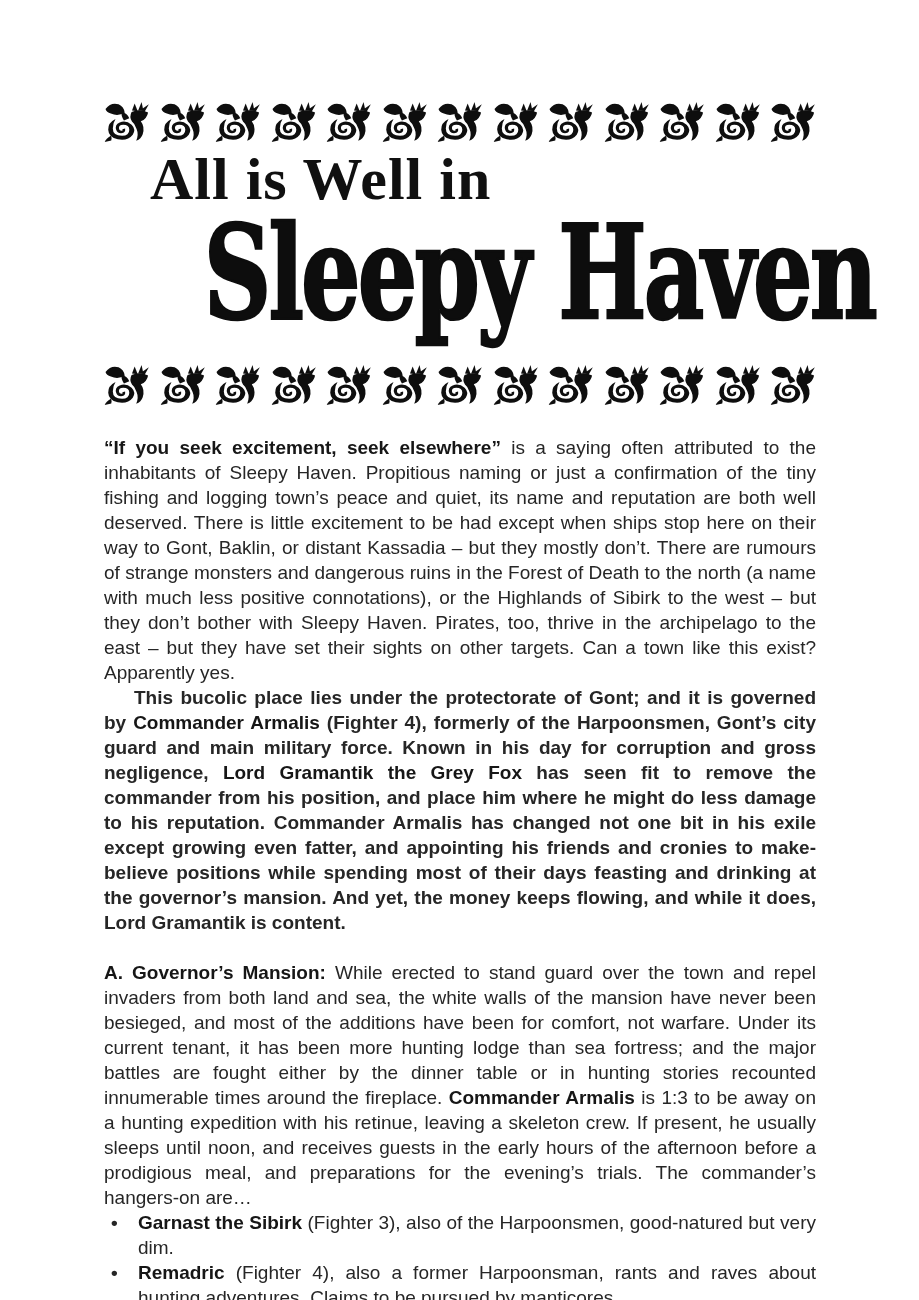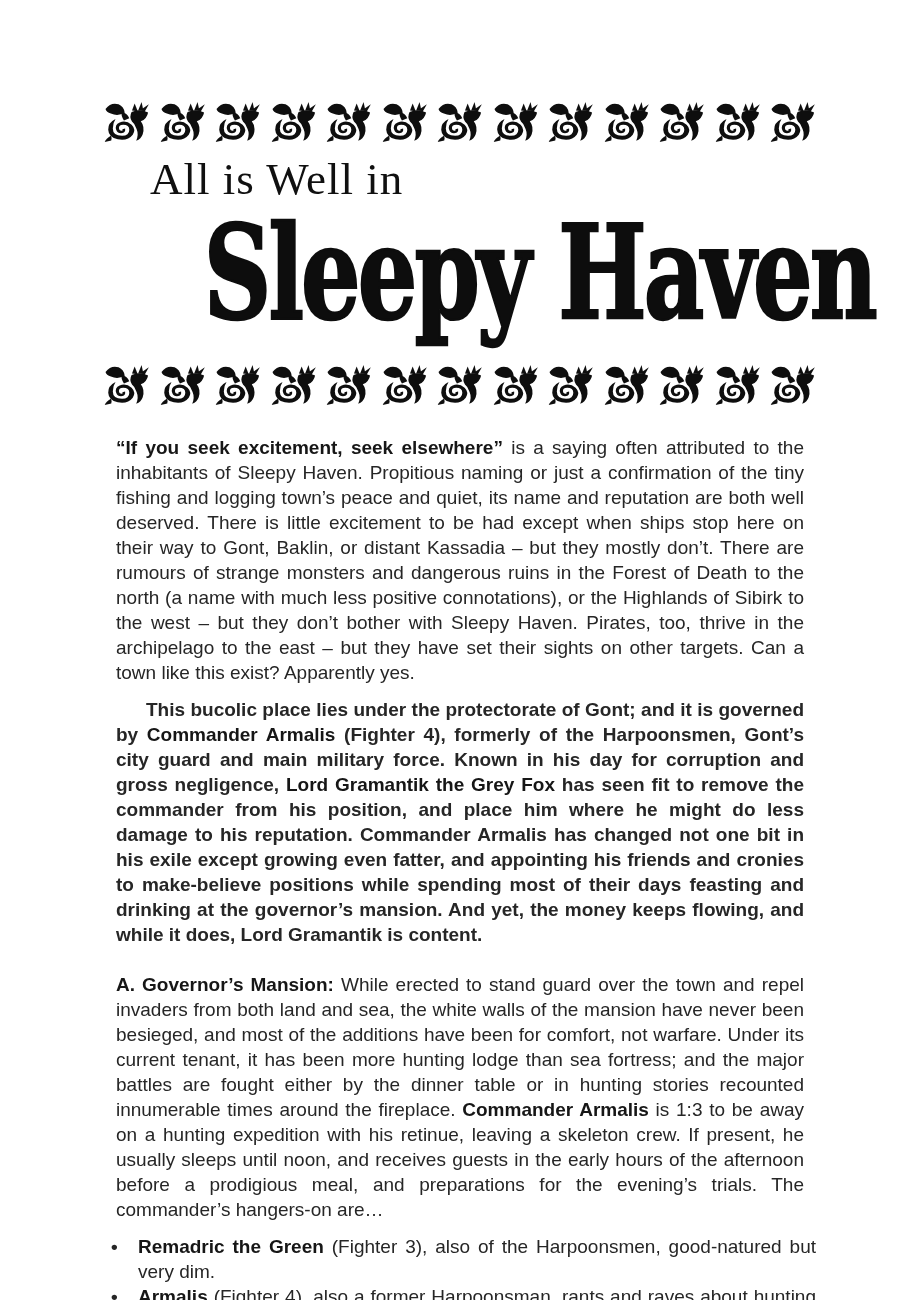--- a/index.html
+++ b/index.html
@@ -23,22 +23,22 @@
     height: 52px;
   }
   .ornament-row.top { padding-top: 0; margin-top: 97px; }
   .ornament-row.bottom { margin-top: 27px; }
   .ornament { display: inline-block; width: 46px; height: 50px; }
   .ornament svg { display: block; width: 46px; height: 50px; }
 
   
   .kicker {
     font-family: "Liberation Serif", "DejaVu Serif", serif;
-    font-weight: normal;
-    font-size: 45px;
+    font-weight: bold;
+    font-size: 60px;
     line-height: 56px;
     margin: 2px 0 0 46px;
     letter-spacing: 1px;
     color: #101010;
   }
   .big-title {
     font-family: "DejaVu Serif", "Liberation Serif", serif;
     font-weight: bold;
     font-size: 130px;
     line-height: 120px;
@@ -47,21 +47,21 @@
     white-space: nowrap;
     letter-spacing: -4px;
     color: #0d0d0d;
     -webkit-text-stroke: 2.5px #0d0d0d;
     transform: scale(0.72, 1.0);
     transform-origin: 50% 50%;
   }
 
   
   .body-copy { margin-top: 23px; font-size: 19px; line-height: 25px; text-align: justify; color: #262626; }
-  .para { margin: 12px; }
+  .para { margin: 0; }
   .para.indented { text-indent: 30px; font-weight: bold; }
   .para.section-gap { margin-top: 25px; }
   .body-copy b { color: #161616; }
 
   ul.hangers { list-style: none; margin: 0; padding: 0; }
   ul.hangers li {
     position: relative;
     padding-left: 34px;
     text-align: justify;
   }
@@ -479,23 +479,23 @@
 
     <main class="body-copy">
 
       <p class="para"><b>“If you seek excitement, seek elsewhere”</b><span> is a saying often attributed to the inhabitants of Sleepy Haven. Propitious naming or just a confirmation of the tiny fishing and logging town’s peace and quiet, its name and reputation are both well deserved. There is little excitement to be had except when ships stop here on their way to Gont, Baklin, or distant Kassadia – but they mostly don’t. There are rumours of strange monsters and dangerous ruins in the Forest of Death to the north (a name with much less positive connotations), or the Highlands of Sibirk to the west – but they don’t bother with Sleepy Haven. Pirates, too, thrive in the archipelago to the east – but they have set their sights on other targets. Can a town like this exist? Apparently yes.</span></p>
 
       <p class="para indented"><span>This bucolic place lies under the protectorate of Gont; and it is governed by </span><b>Commander Armalis</b><span> (Fighter 4), formerly of the Harpoonsmen, Gont’s city guard and main military force. Known in his day for corruption and gross negligence, </span><b>Lord Gramantik the Grey Fox</b><span> has seen fit to remove the commander from his position, and place him where he might do less damage to his reputation. Commander Armalis has changed not one bit in his exile except growing even fatter, and appointing his friends and cronies to make-believe positions while spending most of their days feasting and drinking at the governor’s mansion. And yet, the money keeps flowing, and while it does, Lord Gramantik is content.</span></p>
 
       <p class="para section-gap"><b>A. Governor’s Mansion:</b><span> While erected to stand guard over the town and repel invaders from both land and sea, the white walls of the mansion have never been besieged, and most of the additions have been for comfort, not warfare. Under its current tenant, it has been more hunting lodge than sea fortress; and the major battles are fought either by the dinner table or in hunting stories recounted innumerable times around the fireplace. </span><b>Commander Armalis</b><span> is 1:3 to be away on a hunting expedition with his retinue, leaving a skeleton crew. If present, he usually sleeps until noon, and receives guests in the early hours of the afternoon before a prodigious meal, and preparations for the evening’s trials. The commander’s hangers-on are…</span></p>
 
       <ul class="hangers">
-        <li><span class="bullet-dot">•</span><b>Remadric the Green</b><span> (Fighter 3), also of the Harpoonsmen, good-natured but very dim.</span></li>
-
-        <li><span class="bullet-dot">•</span><b>Armalis</b><span> (Fighter 4), also a former Harpoonsman, rants and raves about hunting adventures. Claims to be pursued by manticores.</span></li>
+        <li><span class="bullet-dot">•</span><b>Garnast the Sibirk</b><span> (Fighter 3), also of the Harpoonsmen, good-natured but very dim.</span></li>
+
+        <li><span class="bullet-dot">•</span><b>Remadric</b><span> (Fighter 4), also a former Harpoonsman, rants and raves about hunting adventures. Claims to be pursued by manticores.</span></li>
 
         <li><span class="bullet-dot">•</span><b>Rallon the Prepared</b><span> (Thief 2), man of many interests. His current one concern the silverware, which he collects compulsively – looking for discrete buyers.</span></li>
 
       </ul>
 
     </main>
   </div>
 
 </div>
 

